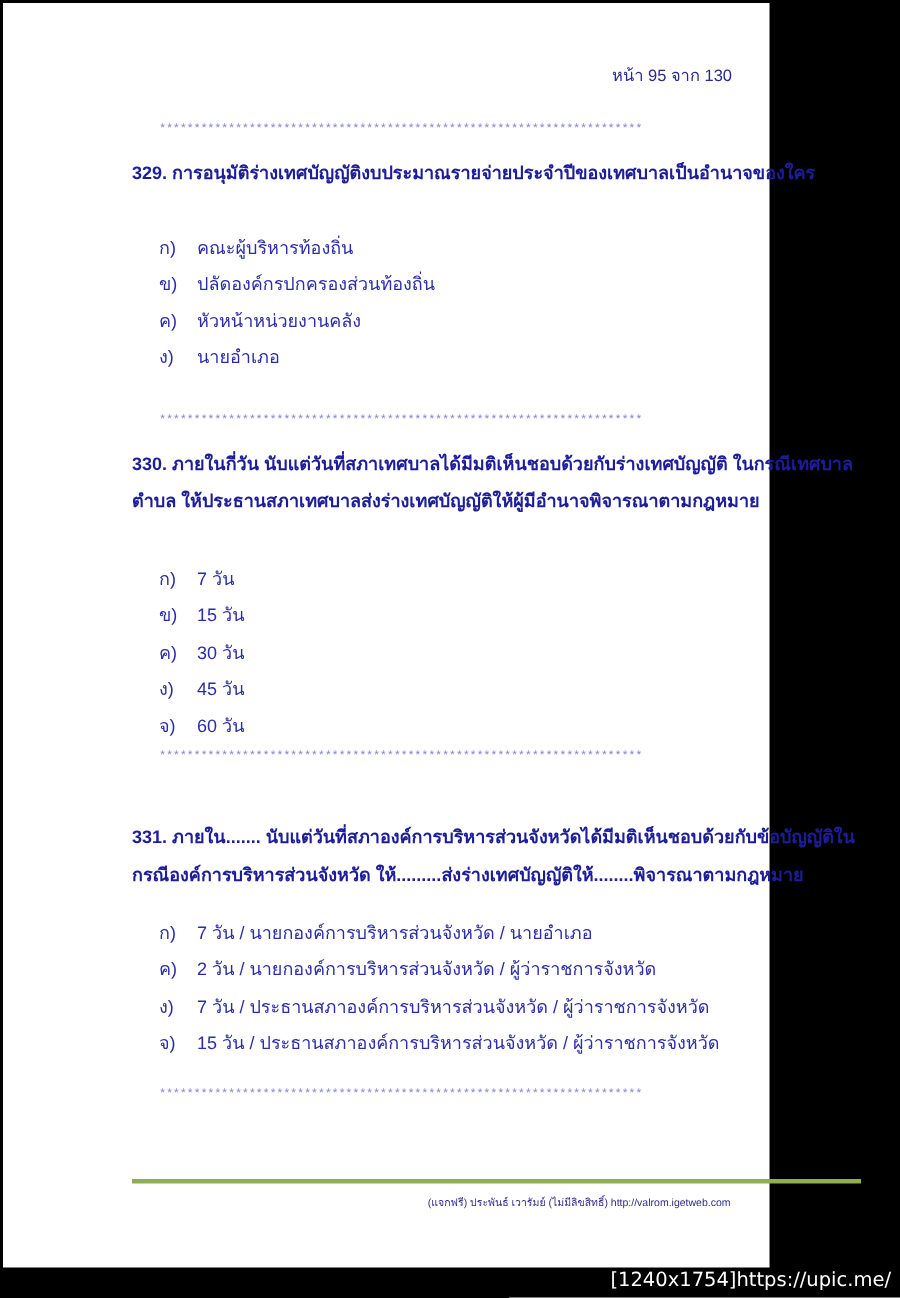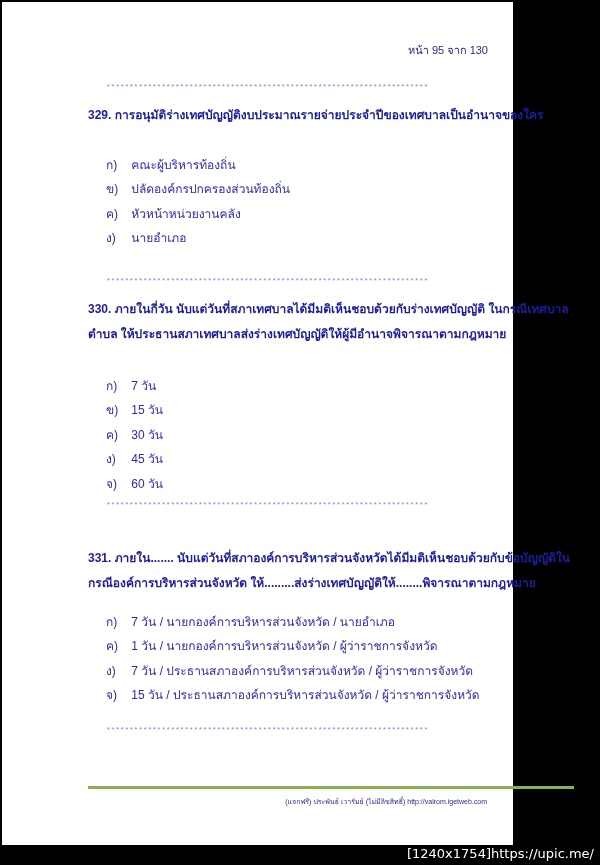--- a/index.html
+++ b/index.html
@@ -106,21 +106,21 @@
     <li><span class="key">ค)</span> <span>30 วัน</span></li>
     <li><span class="key">ง)</span> <span>45 วัน</span></li>
     <li><span class="key">จ)</span> <span>60 วัน</span></li>
   </ul>
 
   <div class="stars" style="top:498px;">**********************************************************************</div>
 
   <div class="question" style="top:518px;margin-top:26px;">331. ภายใน....... นับแต่วันที่สภาองค์การบริหารส่วนจังหวัดได้มีมติเห็นชอบด้วยกับข้อบัญญัติในกรณีองค์การบริหารส่วนจังหวัด ให้.........ส่งร่างเทศบัญญัติให้........พิจารณาตามกฎหมาย</div>
   <ul class="choices" style="top:595px;margin-top:13px;">
     <li><span class="key">ก)</span> <span>7 วัน / นายกองค์การบริหารส่วนจังหวัด / นายอำเภอ</span></li>
-    <li><span class="key">ค)</span> <span>1 วัน / นายกองค์การบริหารส่วนจังหวัด / ผู้ว่าราชการจังหวัด</span></li>
+    <li><span class="key">ค)</span> <span>2 วัน / นายกองค์การบริหารส่วนจังหวัด / ผู้ว่าราชการจังหวัด</span></li>
     <li><span class="key">ง)</span> <span>7 วัน / ประธานสภาองค์การบริหารส่วนจังหวัด / ผู้ว่าราชการจังหวัด</span></li>
     <li><span class="key">จ)</span> <span>15 วัน / ประธานสภาองค์การบริหารส่วนจังหวัด / ผู้ว่าราชการจังหวัด</span></li>
   </ul>
 
   <div class="stars" style="top:723px;">**********************************************************************</div>
 
   <div class="footer-rule"></div>
   <div class="footer-text">(แจกฟรี) ประพันธ์ เวารัมย์ (ไม่มีลิขสิทธิ์)  http://valrom.igetweb.com</div>
 </div>
 

